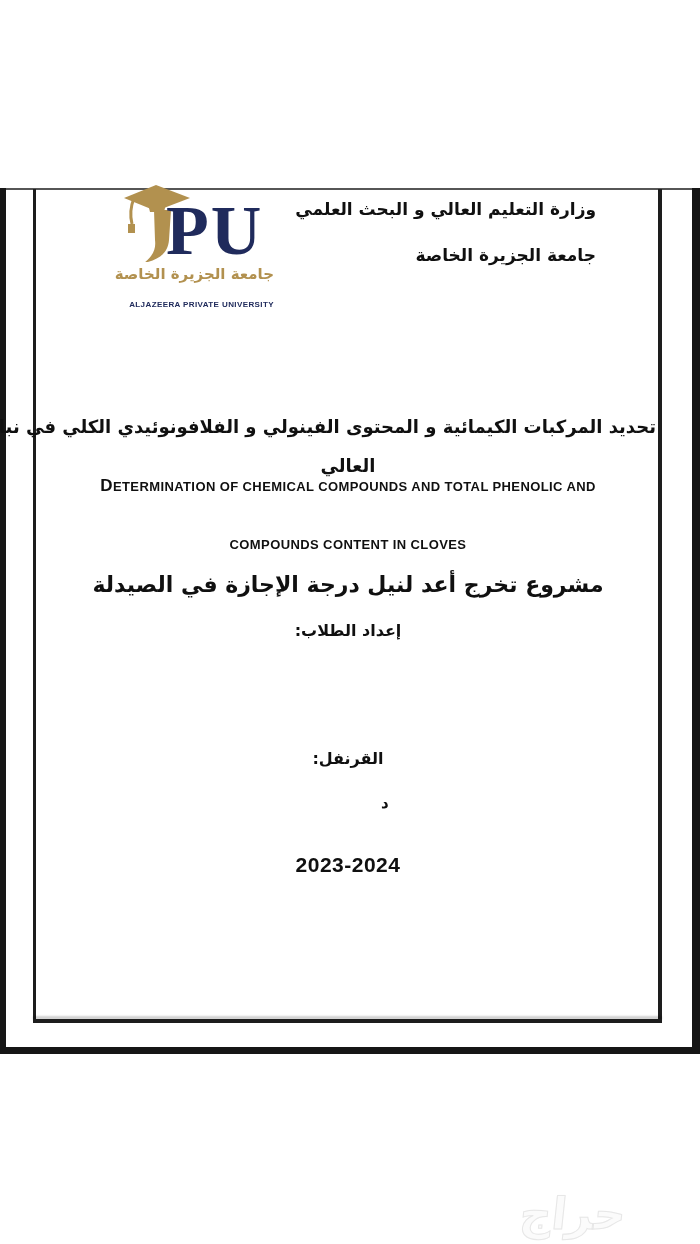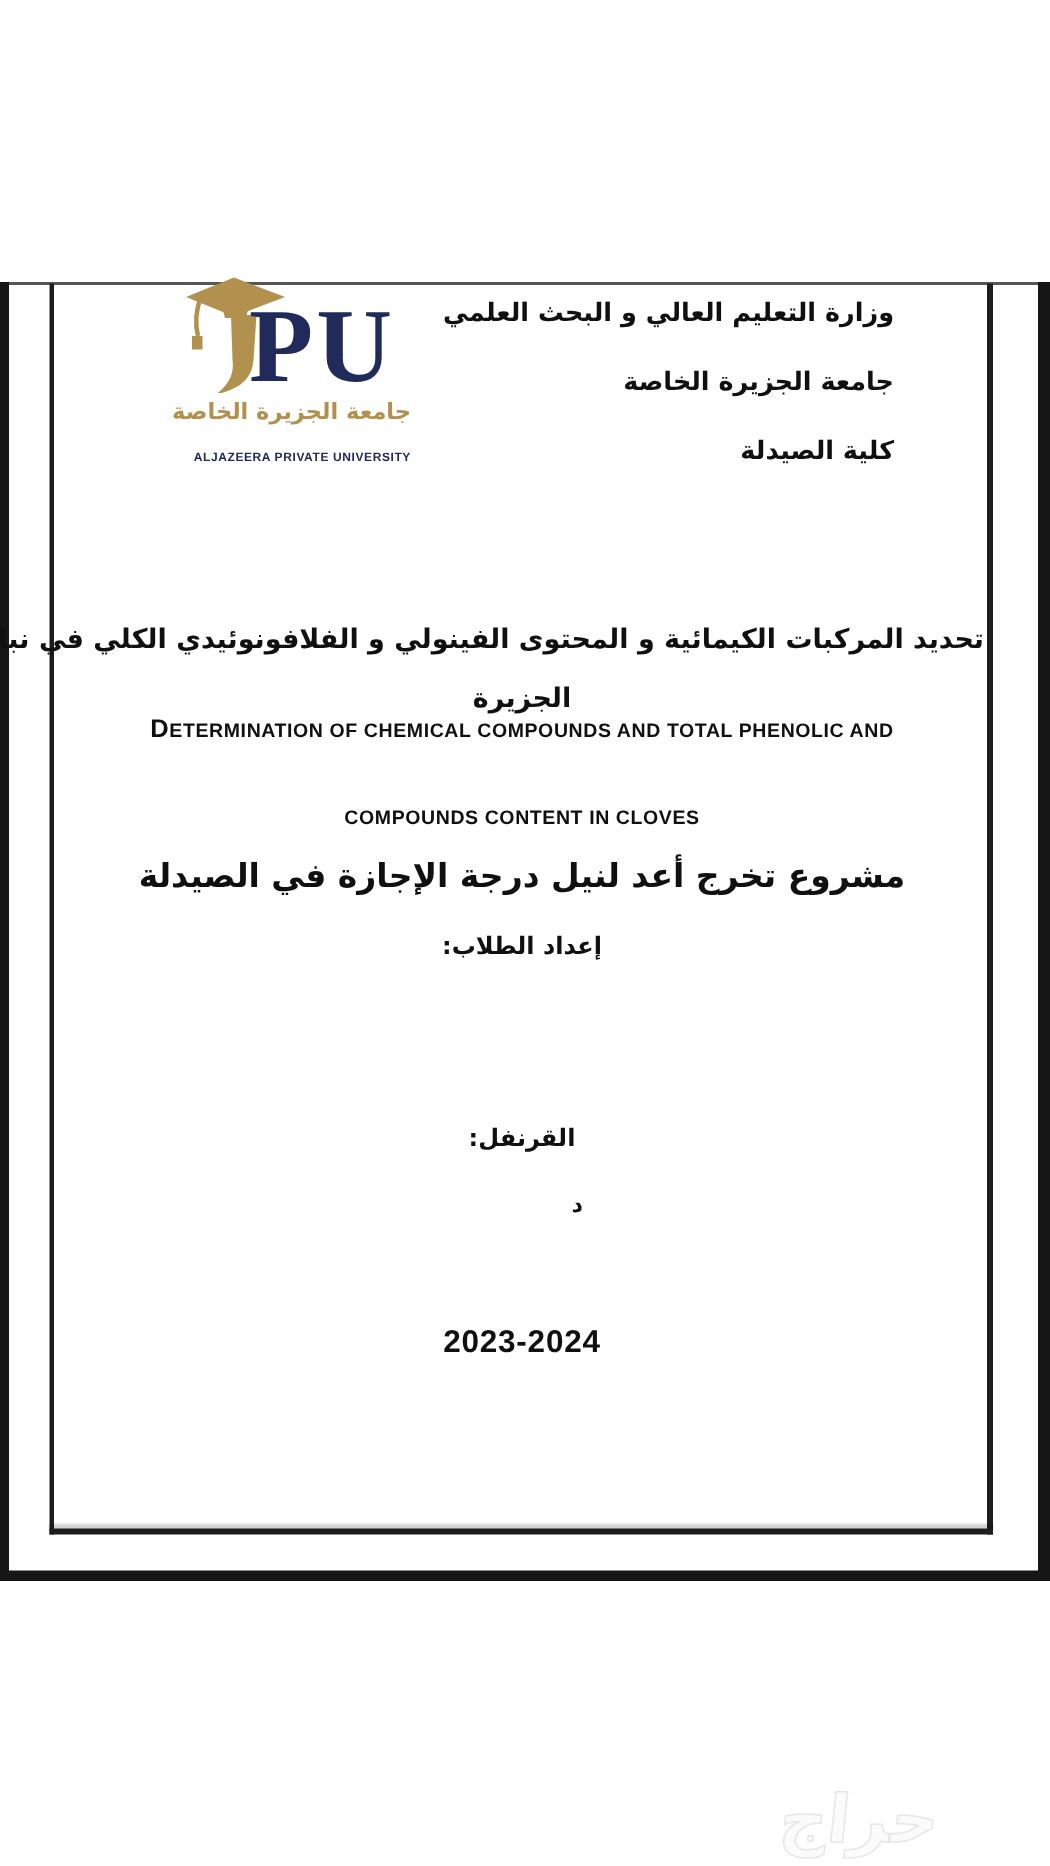--- a/index.html
+++ b/index.html
@@ -49,21 +49,21 @@
   .ar-title-1 { top:416px; font-size:18px; }
   .ar-title-2 { top:455px; font-size:18px; }
   .en-title   { font-family:"Liberation Sans","DejaVu Sans",sans-serif; font-size:13px; letter-spacing:0.4px; }
   .en-title-1 { top:476px; }
   .en-title-1::first-letter { font-size:17px; }
   .en-title-2 { top:537px; }
   .project-line    { top:572px; font-size:22px; }
   .prepared-line   { top:621px; font-size:16px; }
   .supervision-line{ top:749px; font-size:16px; }
   .supervisor-line { left:381px; top:794px; font-size:15px; font-weight:bold; }
-  .year-line  { top:883px; font-size:21px; font-family:"Liberation Sans","DejaVu Sans",sans-serif; letter-spacing:0.5px; }
+  .year-line  { top:853px; font-size:21px; font-family:"Liberation Sans","DejaVu Sans",sans-serif; letter-spacing:0.5px; }
 
   
   .watermark {
     left:520px; top:1190px; width:190px;
     font-size:44px; font-weight:bold; line-height:48px;
     color:#fbfbfb;
     -webkit-text-stroke:1px #e7e7e7;
     text-shadow:0 0 1px #ececec;
     transform:skewX(-6deg);
     direction:rtl; text-align:left;
@@ -93,25 +93,24 @@
 
     <text x="48" y="72" font-size="70" font-weight="bold" font-family="Liberation Serif, DejaVu Serif, serif" fill="#202b5c" letter-spacing="2">PU</text>
   </svg>
   <div class="logo-arabic">جامعة الجزيرة الخاصة</div>
   <div class="logo-english">ALJAZEERA PRIVATE UNIVERSITY</div>
 </div>
 
 <div class="abs header-block">
   <div class="header-line">وزارة التعليم العالي و البحث العلمي</div>
   <div class="header-line">جامعة الجزيرة الخاصة</div>
-  <div class="header-line">كلية الصيدلة</div>
 </div>
 
 <div class="abs center-line rtl ar-title-1">تحديد المركبات الكيمائية و المحتوى الفينولي و الفلافونوئيدي الكلي  في نبات</div>
-<div class="abs center-line rtl ar-title-2">الجزيرة</div>
+<div class="abs center-line rtl ar-title-2">العالي</div>
 <div class="abs center-line en-title en-title-1">DETERMINATION OF CHEMICAL COMPOUNDS AND TOTAL PHENOLIC AND</div>
 <div class="abs center-line en-title en-title-2">COMPOUNDS CONTENT IN CLOVES</div>
 
 <div class="abs center-line rtl project-line">مشروع تخرج أعد لنيل درجة الإجازة في الصيدلة</div>
 <div class="abs center-line rtl prepared-line">إعداد الطلاب:</div>
 <div class="abs center-line rtl supervision-line">القرنفل:</div>
 <div class="abs supervisor-line">د</div>
 <div class="abs center-line year-line">2023-2024</div>
 
 <div class="abs watermark">حراج</div>

